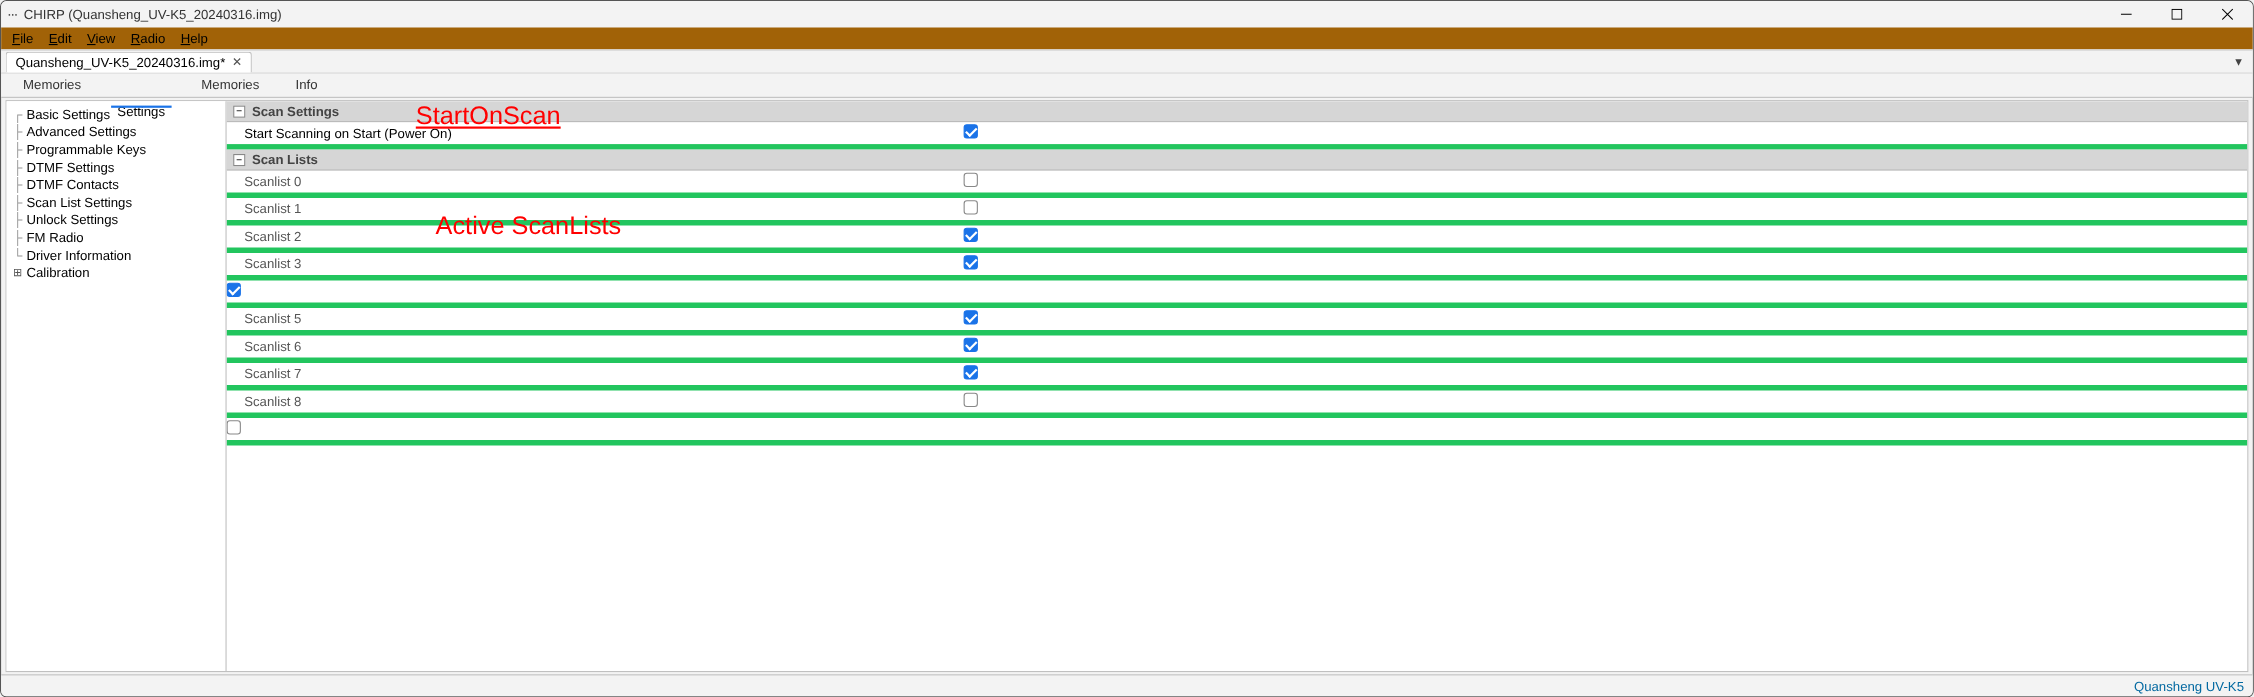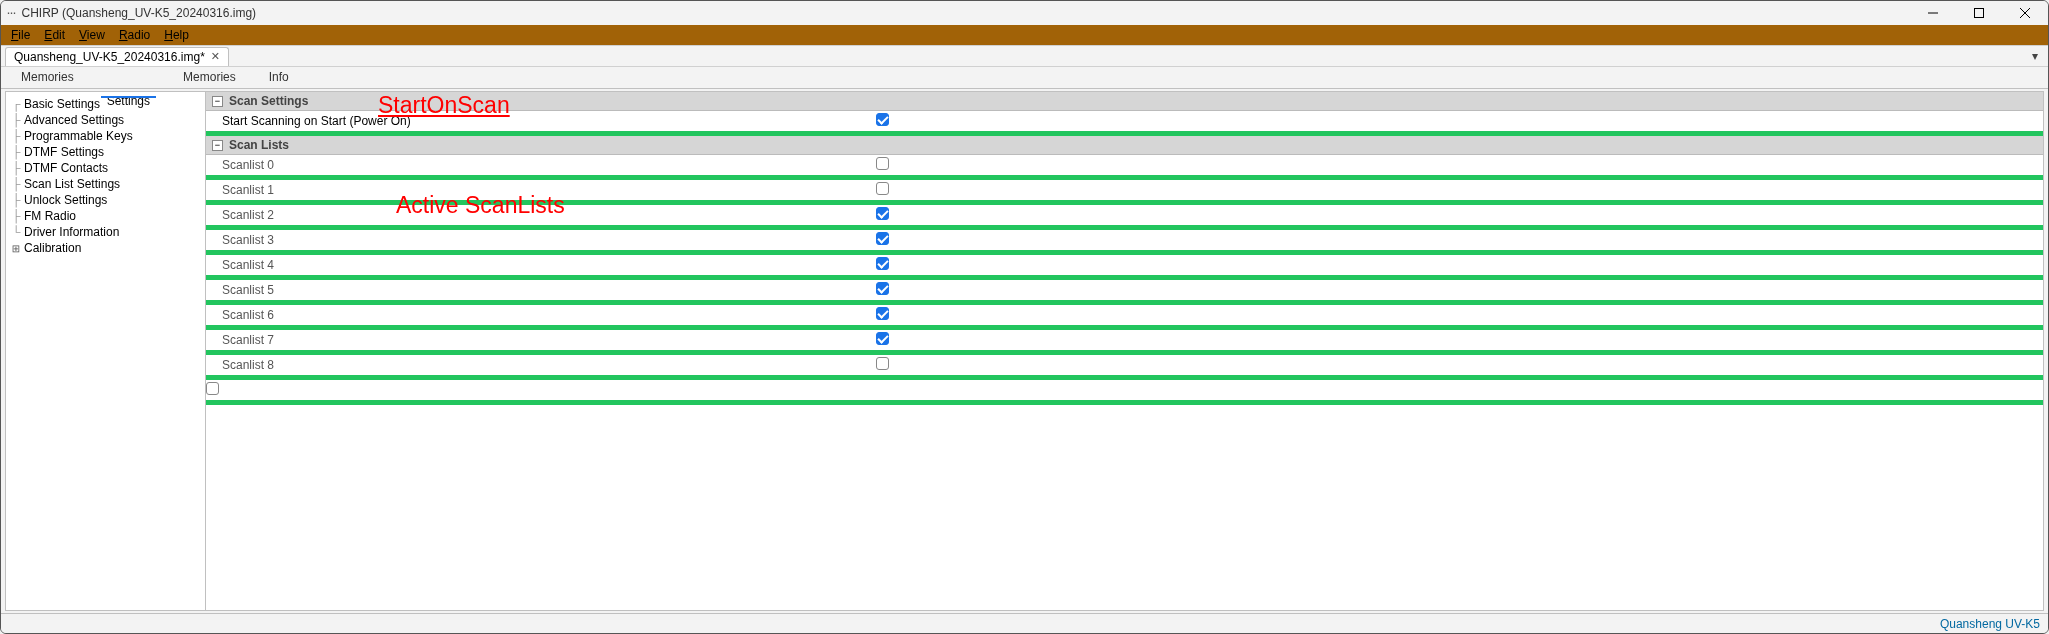--- a/index.html
+++ b/index.html
@@ -238,21 +238,20 @@
           </div>
           <div class="row dim">
             <div class="lbl">Scanlist 2</div>
             <div class="ctrl"><input type="checkbox" checked="" style=""></div>
           </div>
           <div class="row dim">
             <div class="lbl">Scanlist 3</div>
             <div class="ctrl"><input type="checkbox" checked="" style=""></div>
           </div>
           <div class="row dim">
-            <div class="lbl">Scanlist 4</div>
             <div class="ctrl"><input type="checkbox" checked="" style=""></div>
           </div>
           <div class="row dim">
             <div class="lbl">Scanlist 5</div>
             <div class="ctrl"><input type="checkbox" checked="" style=""></div>
           </div>
           <div class="row dim">
             <div class="lbl">Scanlist 6</div>
             <div class="ctrl"><input type="checkbox" checked="" style=""></div>
           </div>

